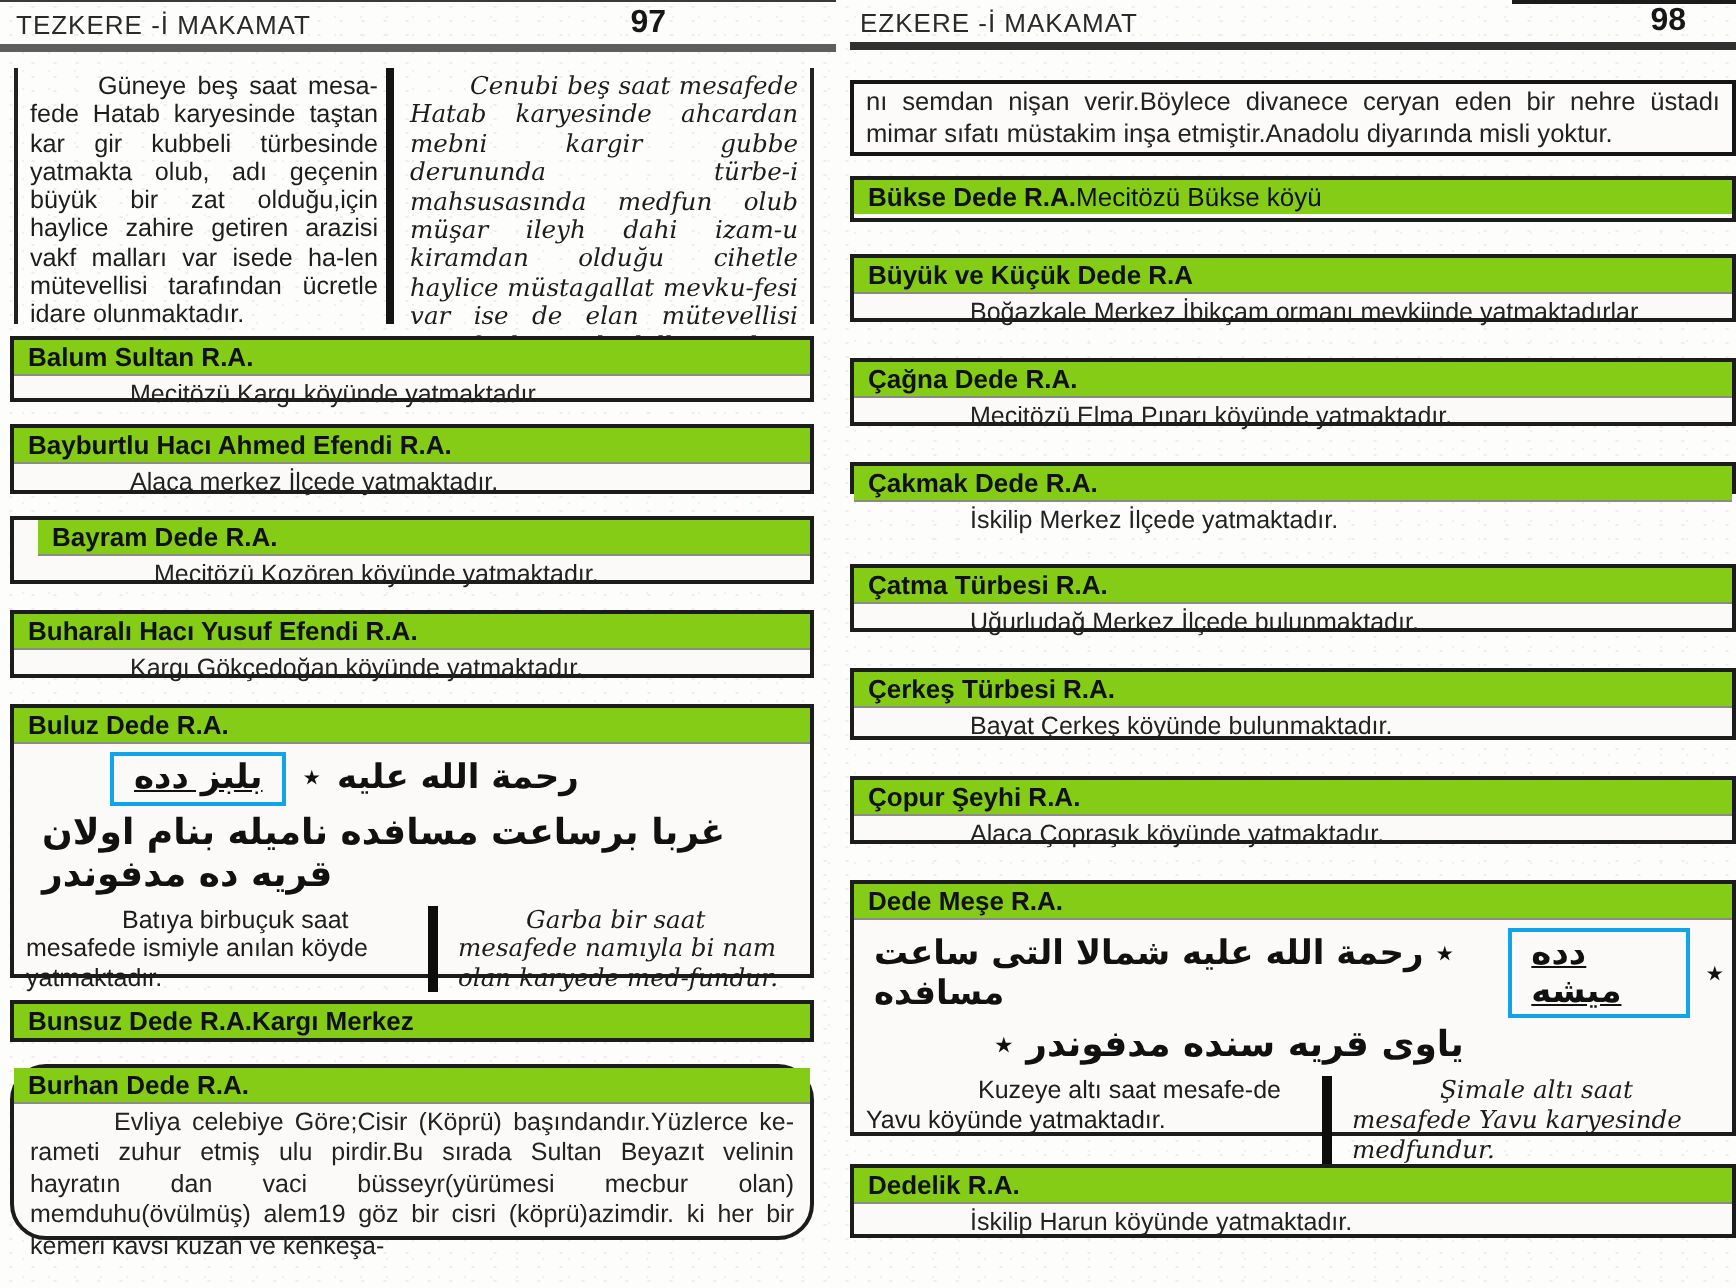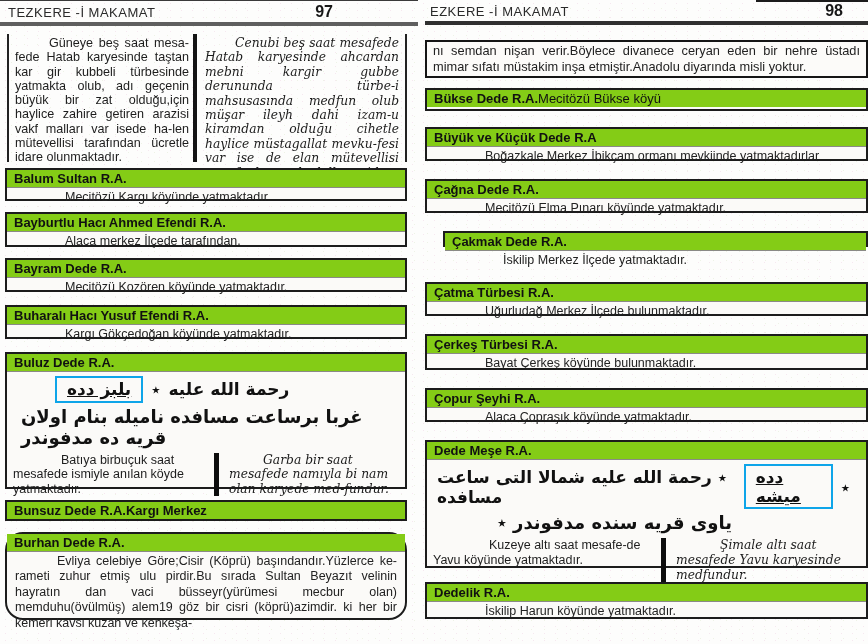--- a/index.html
+++ b/index.html
@@ -143,24 +143,24 @@
       <div class="col-ott">Cenubi  beş saat mesafede Hatab  karyesinde  ahcardan mebni kargir  gubbe  derununda   türbe-i mahsusasında medfun olub  müşar ileyh dahi izam-u kiramdan olduğu cihetle haylice  müstagallat mevku-fesi var ise de elan mütevellisi tara-fından bedelle idare olunur.</div>
     </div>
 
     <div class="box" style="top:167px;left:5px;width:402px;height:33px;">
       <div class="box-hd">Balum Sultan R.A.</div>
       <div class="box-bd">Mecitözü  Kargı köyünde yatmaktadır.</div>
     </div>
 
     <div class="box" style="top:211px;left:5px;width:402px;height:35px;">
       <div class="box-hd">Bayburtlu Hacı Ahmed Efendi R.A.</div>
-      <div class="box-bd">Alaca merkez İlçede tarafından.</div>
-    </div>
-
-    <div class="box" style="top:257px;left:5px;width:402px;height:34px;">
+      <div class="box-bd">Alaca merkez İlçede yatmaktadır.</div>
+    </div>
+
+    <div class="box" style="top:257px;left:5px;width:402px;height:34px;padding-left:12px;">
       <div class="box-hd">Bayram Dede R.A.</div>
       <div class="box-bd">Mecitözü  Kozören köyünde yatmaktadır.</div>
     </div>
 
     <div class="box" style="top:304px;left:5px;width:402px;height:34px;">
       <div class="box-hd">Buharalı Hacı Yusuf Efendi R.A.</div>
       <div class="box-bd">Kargı Gökçedoğan köyünde yatmaktadır.</div>
     </div>
 
     <div class="box" style="top:351px;left:5px;width:402px;height:137px;">
@@ -203,21 +203,21 @@
     <div class="box" style="top:127px;left:0;right:0;height:34px;">
       <div class="box-hd">Büyük ve Küçük Dede R.A</div>
       <div class="box-bd">Boğazkale Merkez İbikçam ormanı mevkiinde yatmaktadırlar</div>
     </div>
 
     <div class="box" style="top:179px;left:0;right:0;height:34px;">
       <div class="box-hd">Çağna Dede  R.A.</div>
       <div class="box-bd">Mecitözü  Elma Pınarı köyünde yatmaktadır.</div>
     </div>
 
-    <div class="box" style="top:231px;left:18px;right:0;height:16px;">
+    <div class="box" style="top:231px;left:0;right:0;height:16px;">
       <div class="box-hd">Çakmak Dede R.A.</div>
       <div class="box-bd">İskilip Merkez İlçede yatmaktadır.</div>
     </div>
 
     <div class="box" style="top:282px;left:0;right:0;height:34px;">
       <div class="box-hd">Çatma Türbesi R.A.</div>
       <div class="box-bd">Uğurludağ Merkez İlçede bulunmaktadır.</div>
     </div>
 
     <div class="box" style="top:334px;left:0;right:0;height:36px;">
@@ -225,21 +225,21 @@
       <div class="box-bd">Bayat Çerkeş köyünde bulunmaktadır.</div>
     </div>
 
     <div class="box" style="top:388px;left:0;right:0;height:34px;">
       <div class="box-hd">Çopur Şeyhi R.A.</div>
       <div class="box-bd">Alaca Çopraşık  köyünde yatmaktadır.</div>
     </div>
 
     <div class="box" style="top:440px;left:0;right:0;height:128px;">
       <div class="box-hd">Dede Meşe R.A.</div>
-      <div class="ar-row" style="justify-content:flex-end;padding-right:16px;">
+      <div class="ar-row" style="justify-content:flex-end;padding-right:4px;">
         <span>٭ رحمة الله عليه شمالا التى ساعت مسافده</span>
         <span class="ar-box">دده ميشه</span>
         <span>٭</span>
       </div>
       <div class="ar-line2" style="text-align:left;padding-left:70px;">ياوى قريه سنده مدفوندر ٭</div>
       <div class="twocol">
         <div class="c-lat" style="width:232px;text-indent:56px;">Kuzeye altı saat mesafe-de Yavu köyünde yatmaktadır.</div>
         <div class="bar"></div>
         <div class="c-ott" style="text-indent:44px;">Şimale altı  saat mesafede Yavu karyesinde medfundur.</div>
       </div>

